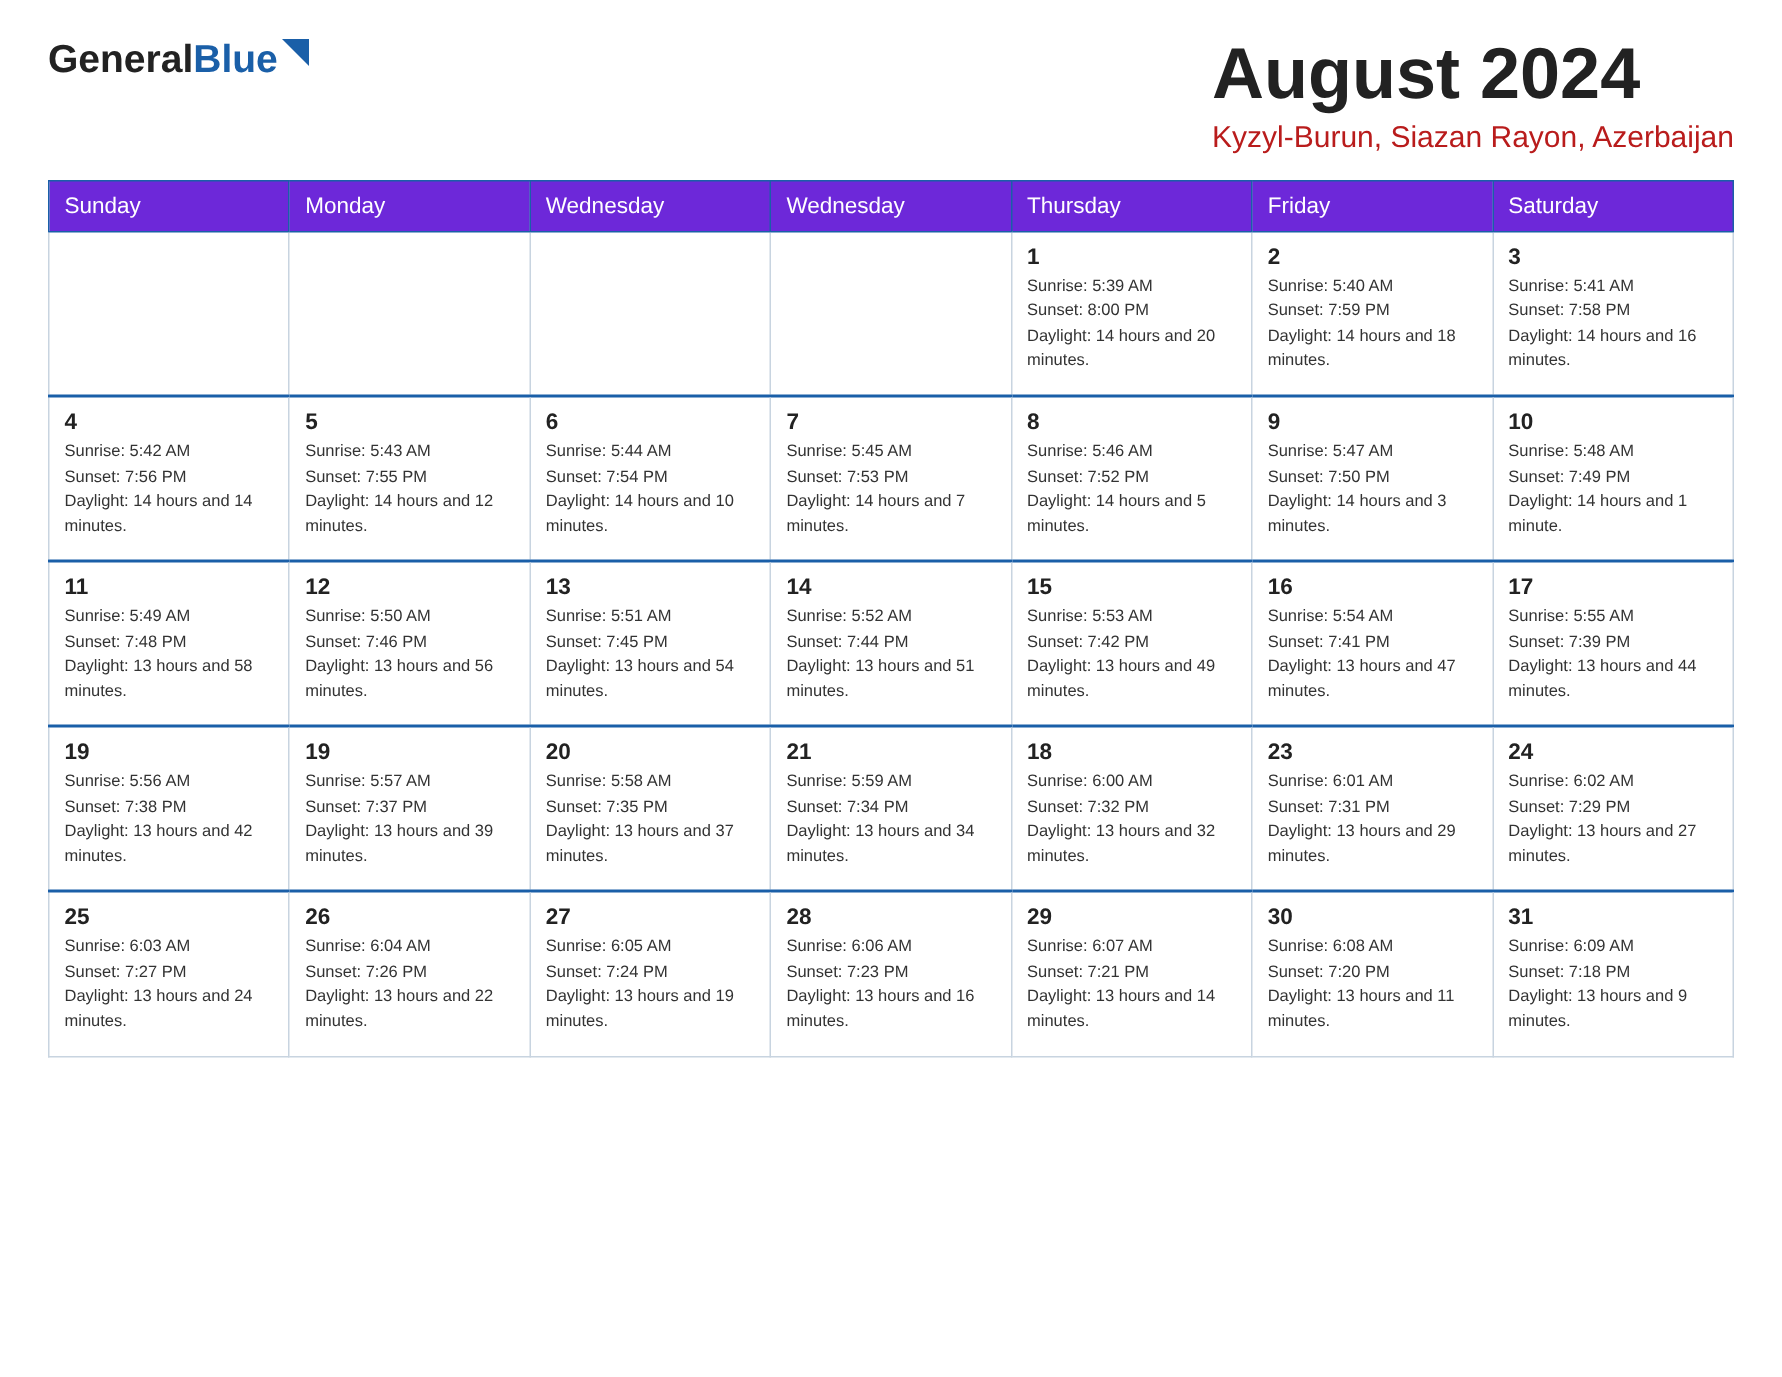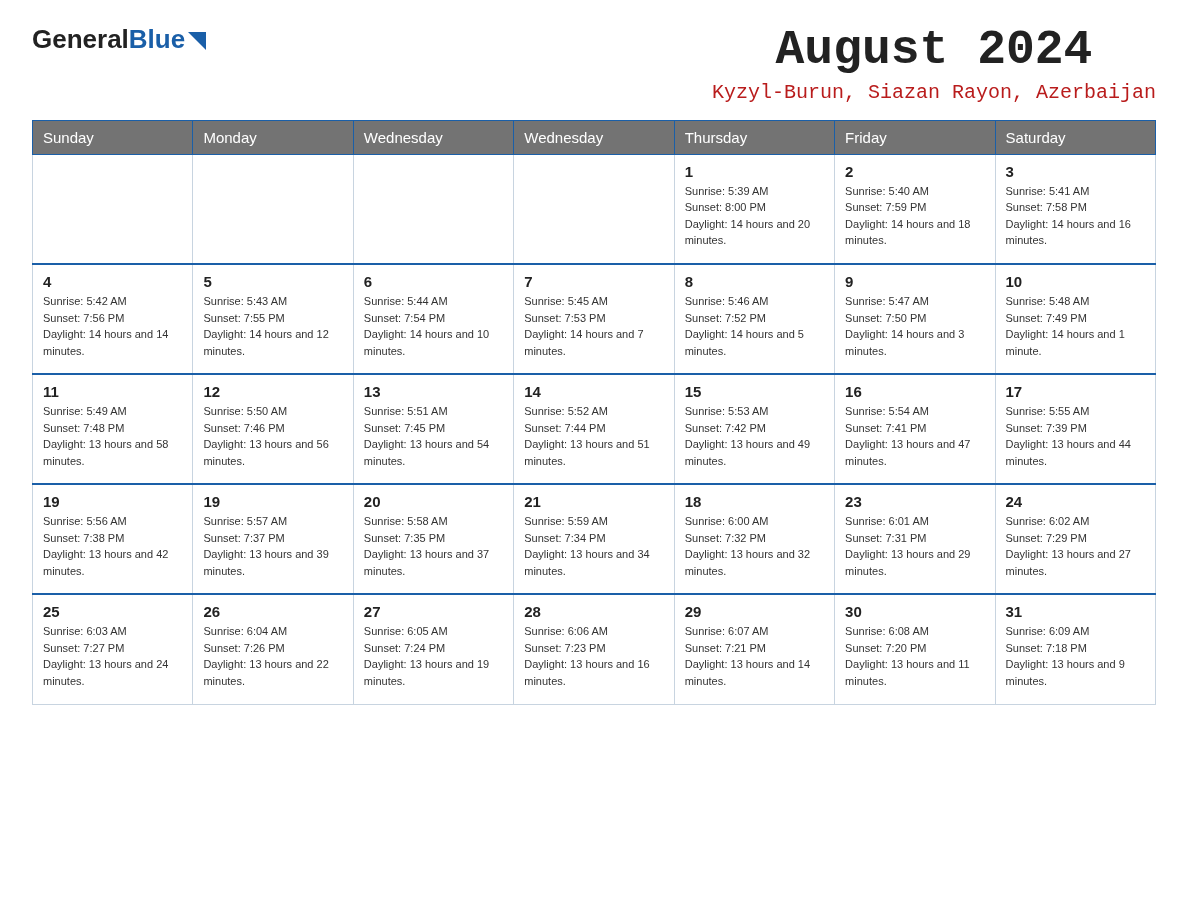--- a/index.html
+++ b/index.html
@@ -9,41 +9,40 @@
       color: #222;
       padding: 24px 32px;
     }
     .header {
       display: flex;
       justify-content: space-between;
       align-items: flex-start;
       margin-bottom: 16px;
     }
     .title-block {
-      text-align: center;
-      font-family: Liberation Mono, monospace;
+      text-align: left;
     }
     .month-title {
       font-size: 48px;
       font-weight: bold;
       color: #222;
       line-height: 1.1;
     }
     .location-title {
       font-size: 20px;
       color: #b91c1c;
       margin-top: 4px;
     }
     table {
       width: 100%;
       border-collapse: collapse;
       table-layout: fixed;
     }
     thead tr th {
-      background-color: #737373;
+      background-color: #6d28d9;
       color: #fff;
       font-size: 15px;
       font-weight: normal;
       padding: 8px 10px;
       text-align: left;
       border: 1px solid #1a5fa8;
     }
     tbody tr td {
       vertical-align: top;
       padding: 8px 10px;
@@ -80,21 +79,21 @@
     .logo-line1 {
       font-size: 26px;
       font-weight: bold;
       color: #222;
     }
     .logo-line2 {
       font-size: 26px;
       font-weight: bold;
       color: #1a5fa8;
       display: flex;
-      align-items: center;
+      align-items: flex-start;
     }
   </style>
 </head>
 <body>
 
 <div class="header">
   <div class="logo-svg">
     <div class="logo-line1">General</div>
     <div class="logo-line2">
       <span>Blue</span>

